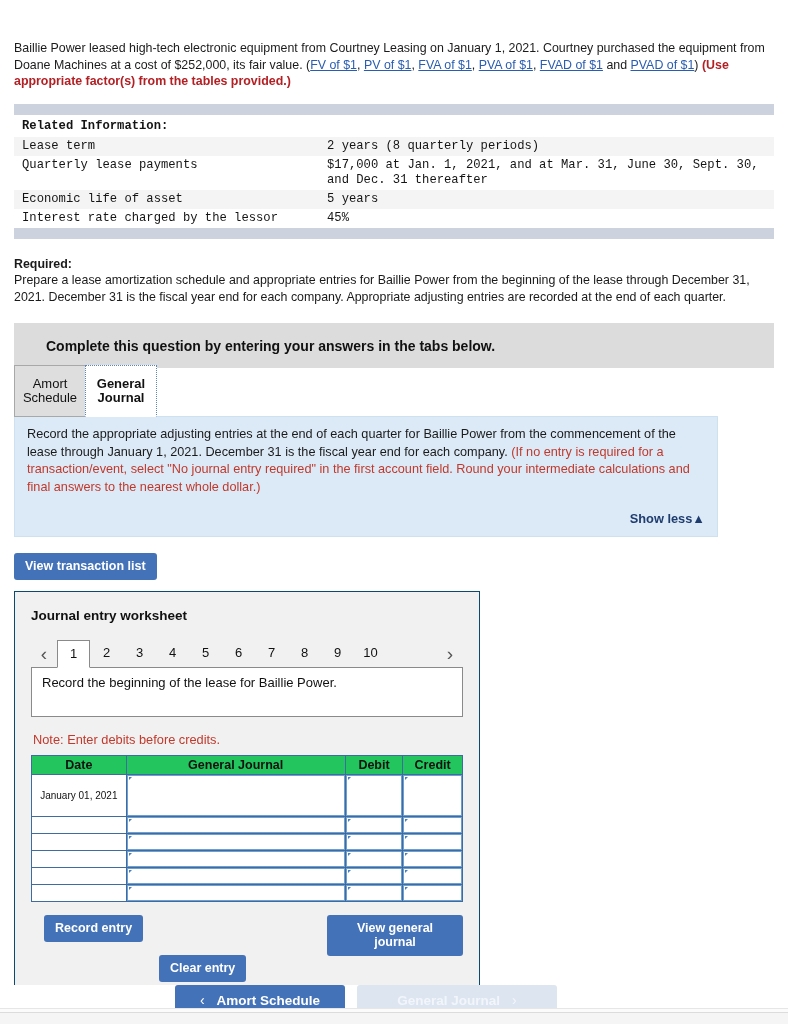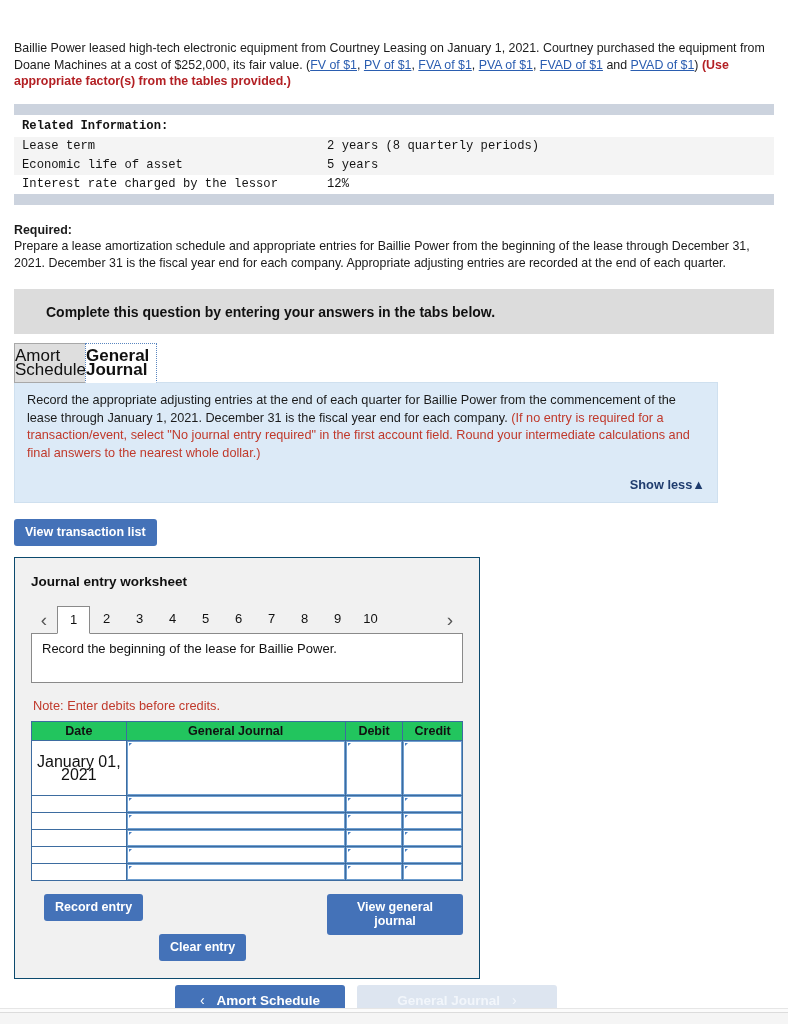--- a/index.html
+++ b/index.html
@@ -48,25 +48,25 @@
     background:#dcdcdc;
     height:45px;
     display:flex; align-items:center;
     padding-left:32px;
     font-weight:bold; font-size:14px; color:#111;
   }
 
   
   .tabs { display:flex; align-items:flex-end; margin-top:13px; height:36px; }
   .tab {
-    width:72px; height:40px;
+    width:72px; height:52px;
     border:1px solid #a8a8a8;
     display:flex; flex-direction:column;
-    align-items:flex-start; justify-content:center;
-    font-size:17px; line-height:14px; color:#111;
+    align-items:center; justify-content:center;
+    font-size:13px; line-height:14px; color:#111;
     text-align:center;
   }
   .tab.inactive { background:#dedede; border-bottom:1px solid #a8a8a8; }
   .tab.active {
     background:#ffffff;
     border:1px dotted #5a86c0;
     border-bottom:1px solid #ffffff;
     position:relative; z-index:3;
     margin-left:-1px;
     font-weight:bold;
@@ -149,21 +149,21 @@
   .jt td {
     border:1px solid #3d6ca0;
     background:#fff; padding:0;
     height:17px;
   }
   .jt .c-date { width:92px; }
   .jt .c-gj { width:213px; }
   .jt .c-d { width:56px; }
   .jt .c-c { width:58px; }
   .datecell {
-    font-size:16px; text-align:center; line-height:13px;
+    font-size:10px; text-align:center; line-height:13px;
     padding:14px 3px; color:#111;
   }
   .inp {
     width:100%; height:100%;
     border:1px solid #6f9fd0;
     background:#fff;
     position:relative;
     display:block;
   }
   .inp::after {
@@ -219,27 +219,31 @@
     <div class="relbar"></div>
     <table class="reltable">
       <tbody>
           <tr>
         <td class="lbl hdr" colspan="2">Related Information:</td>
       </tr>
       <tr class="shade">
         <td class="lbl">Lease term</td>
         <td>2 years (8 quarterly periods)</td>
       </tr>
+      <tr>
+        <td class="lbl">Quarterly lease payments</td>
+        <td>$17,000 at Jan. 1, 2021, and at Mar. 31, June 30, Sept. 30, and Dec. 31 thereafter</td>
+      </tr>
       <tr class="shade">
         <td class="lbl">Economic life of asset</td>
         <td>5 years</td>
       </tr>
       <tr>
         <td class="lbl">Interest rate charged by the lessor</td>
-        <td>12%</td>
+        <td>45%</td>
       </tr>
     </tbody>
       </table>
     <div class="relbar"></div>
   </div>
 
   <div class="required">
     <div class="h">Required:</div>
     <div>Prepare a lease amortization schedule and appropriate entries for Baillie Power from the beginning of the lease through December 31, 2021. December 31 is the fiscal year end for each company. Appropriate adjusting entries are recorded at the end of each quarter.</div>
   </div>

